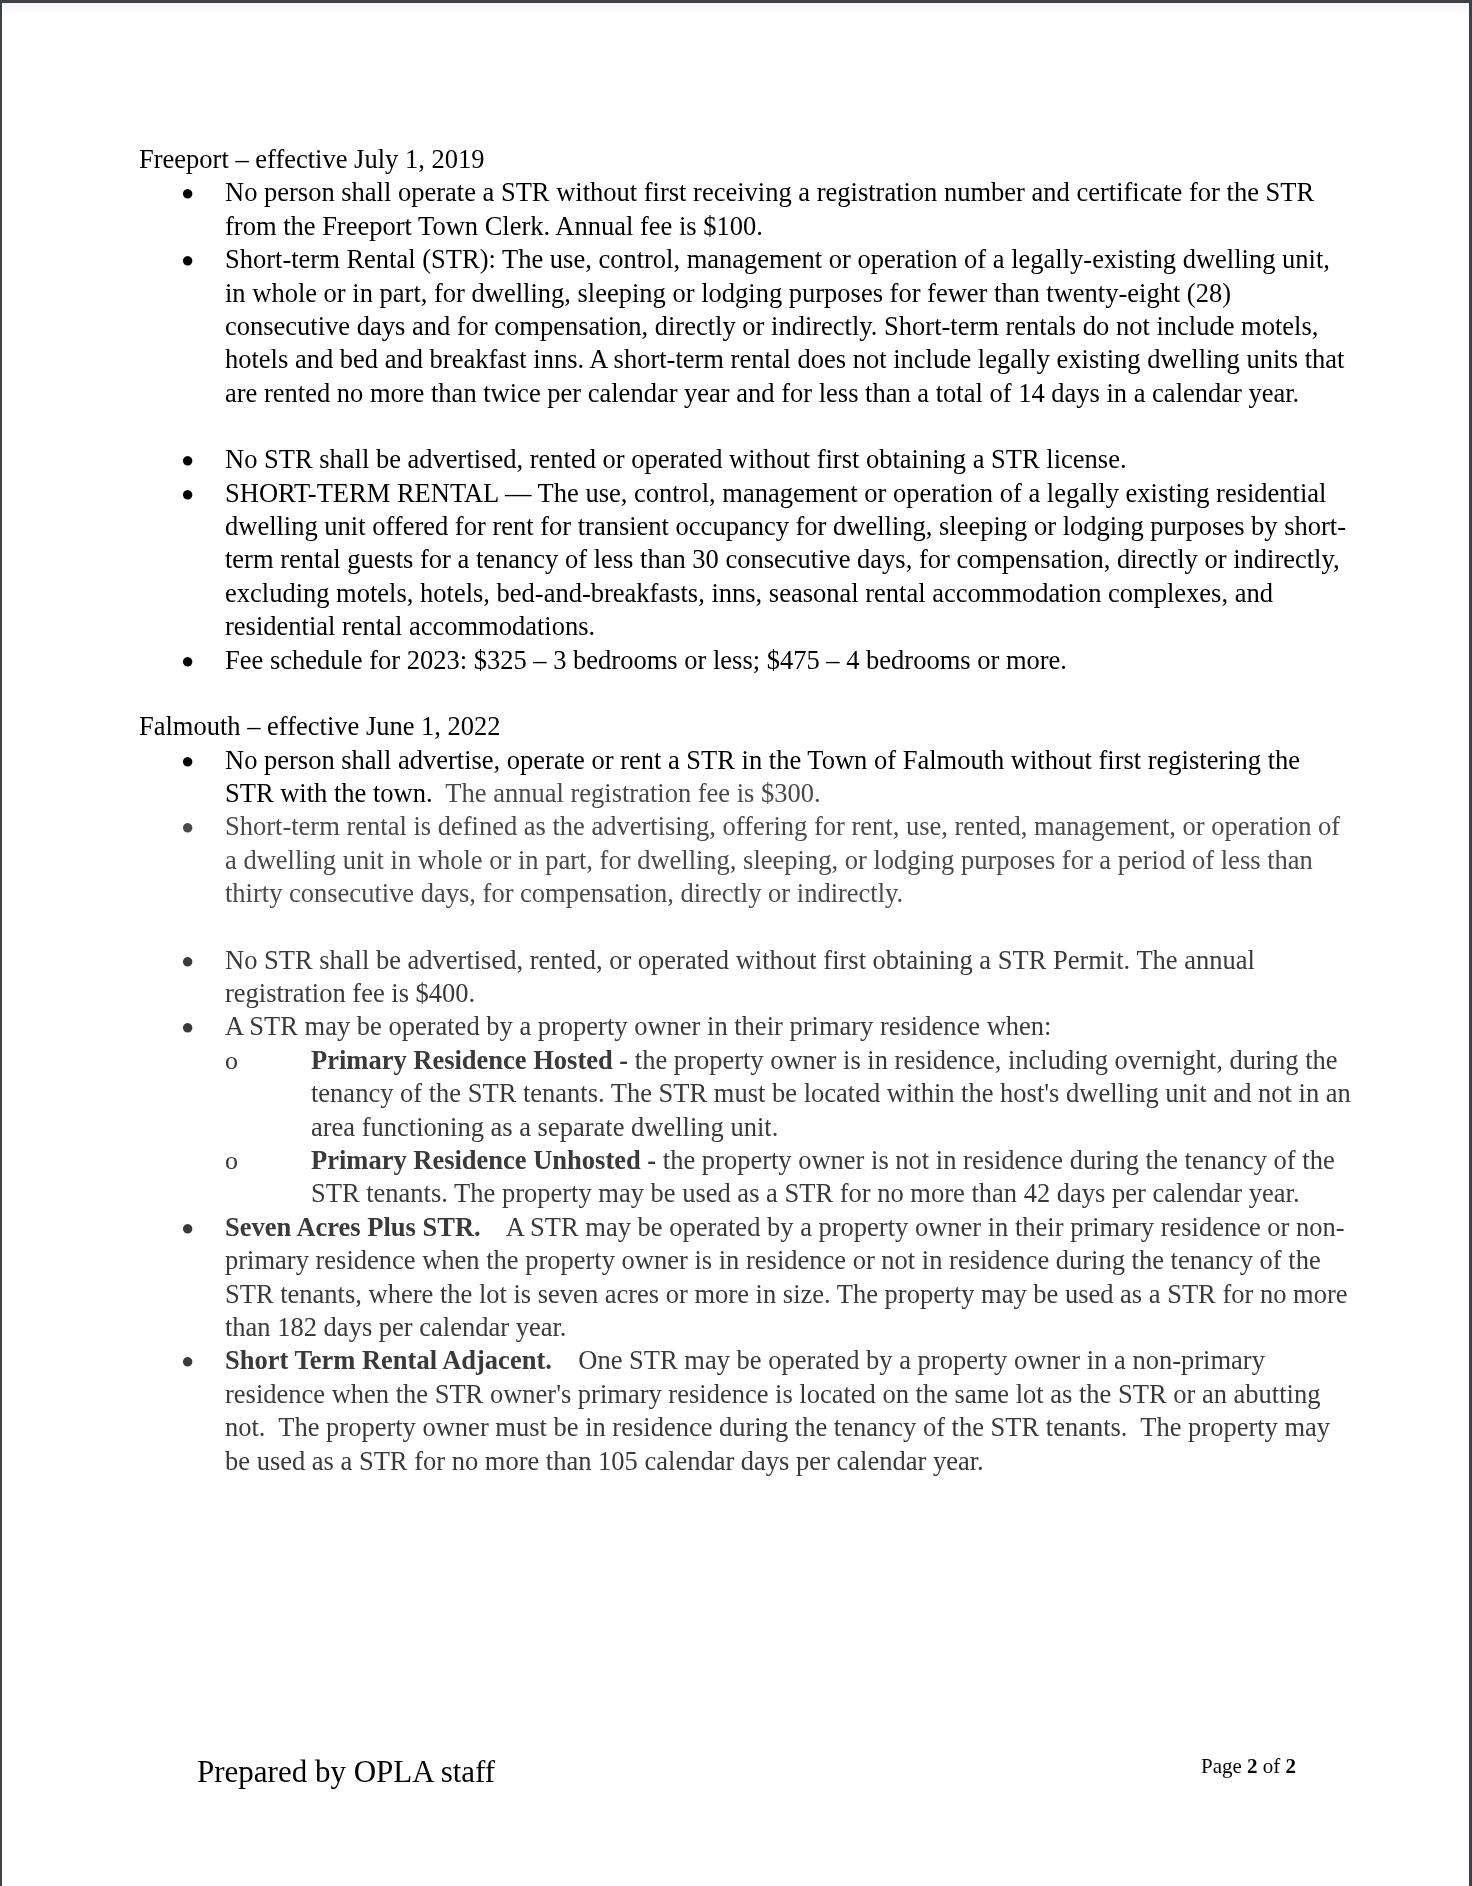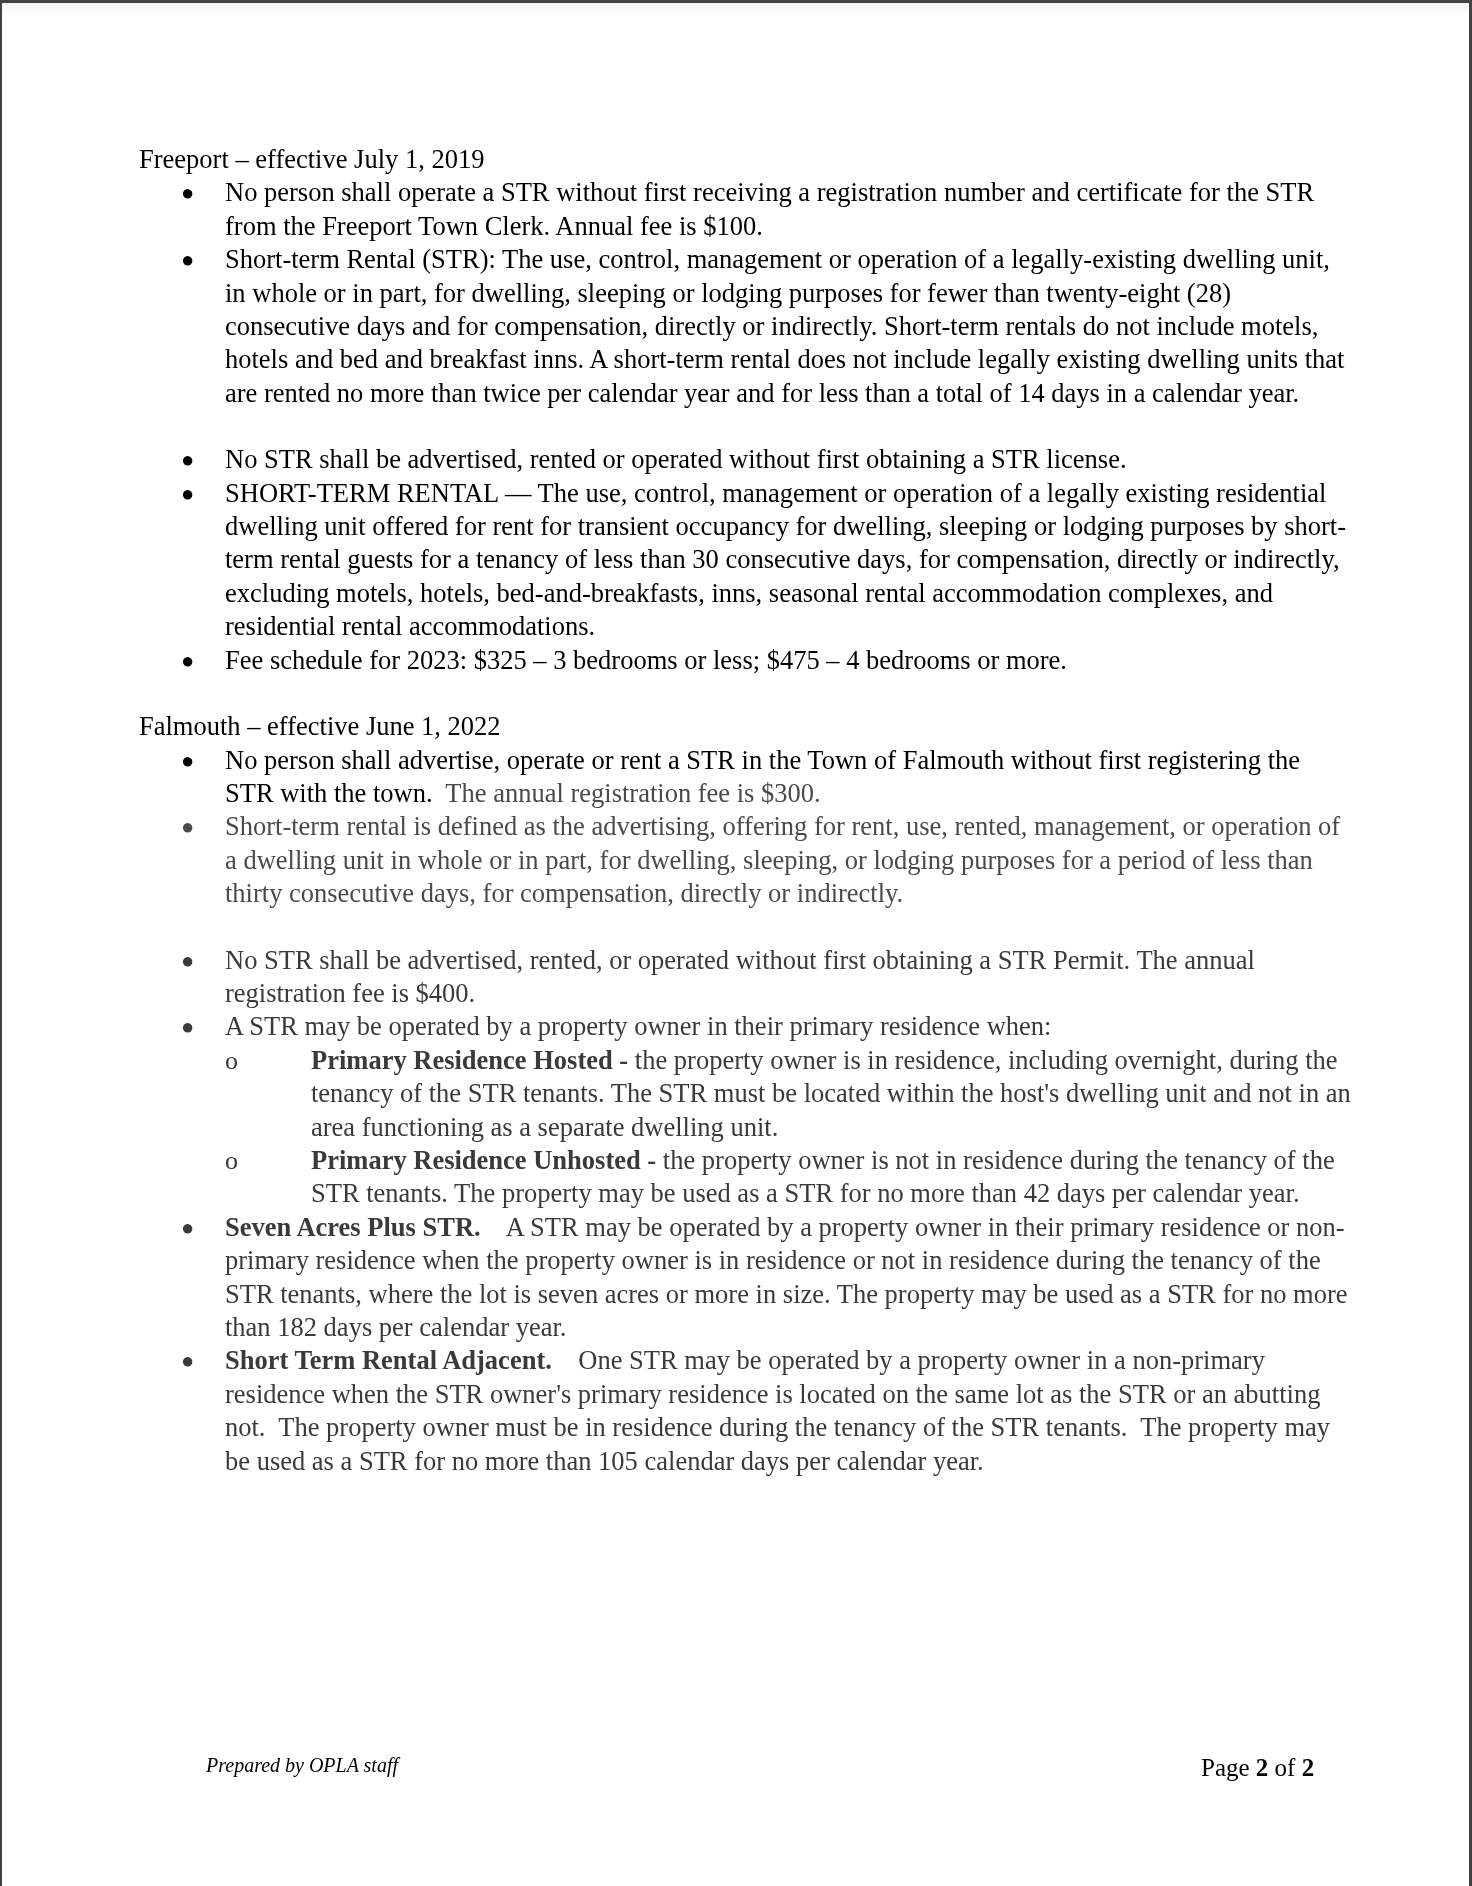--- a/index.html
+++ b/index.html
@@ -38,22 +38,22 @@
     ul.sub > li { position: relative; padding-left: 86px; }
     ul.sub > li .sub-bullet {
       position: absolute; left: 0; top: 0;
       font-size: 26px;
     }
     .gray { color: #3a3a3a; }
     .lite { color: #4a4a4a; }
     b { font-weight: bold; }
     .item-text { width: 1130px; display: block; }
 
-    .footer-left { position: absolute; left: 206px; top: 1754px; font-size: 20px; font-style: italic; }
-    .footer-right { position: absolute; left: 1201px; top: 1754px; font-size: 25px; }
+    .footer-left { position: absolute; left: 197px; top: 1754px; font-size: 31px; }
+    .footer-right { position: absolute; left: 1201px; top: 1754px; font-size: 21px; }
   </style>
 </head>
 <body>
 
 <div class="frame-top"></div>
 <div class="frame-left"></div>
 <div class="frame-right"></div>
 <div class="top-shade"></div>
 
 <div class="page">

